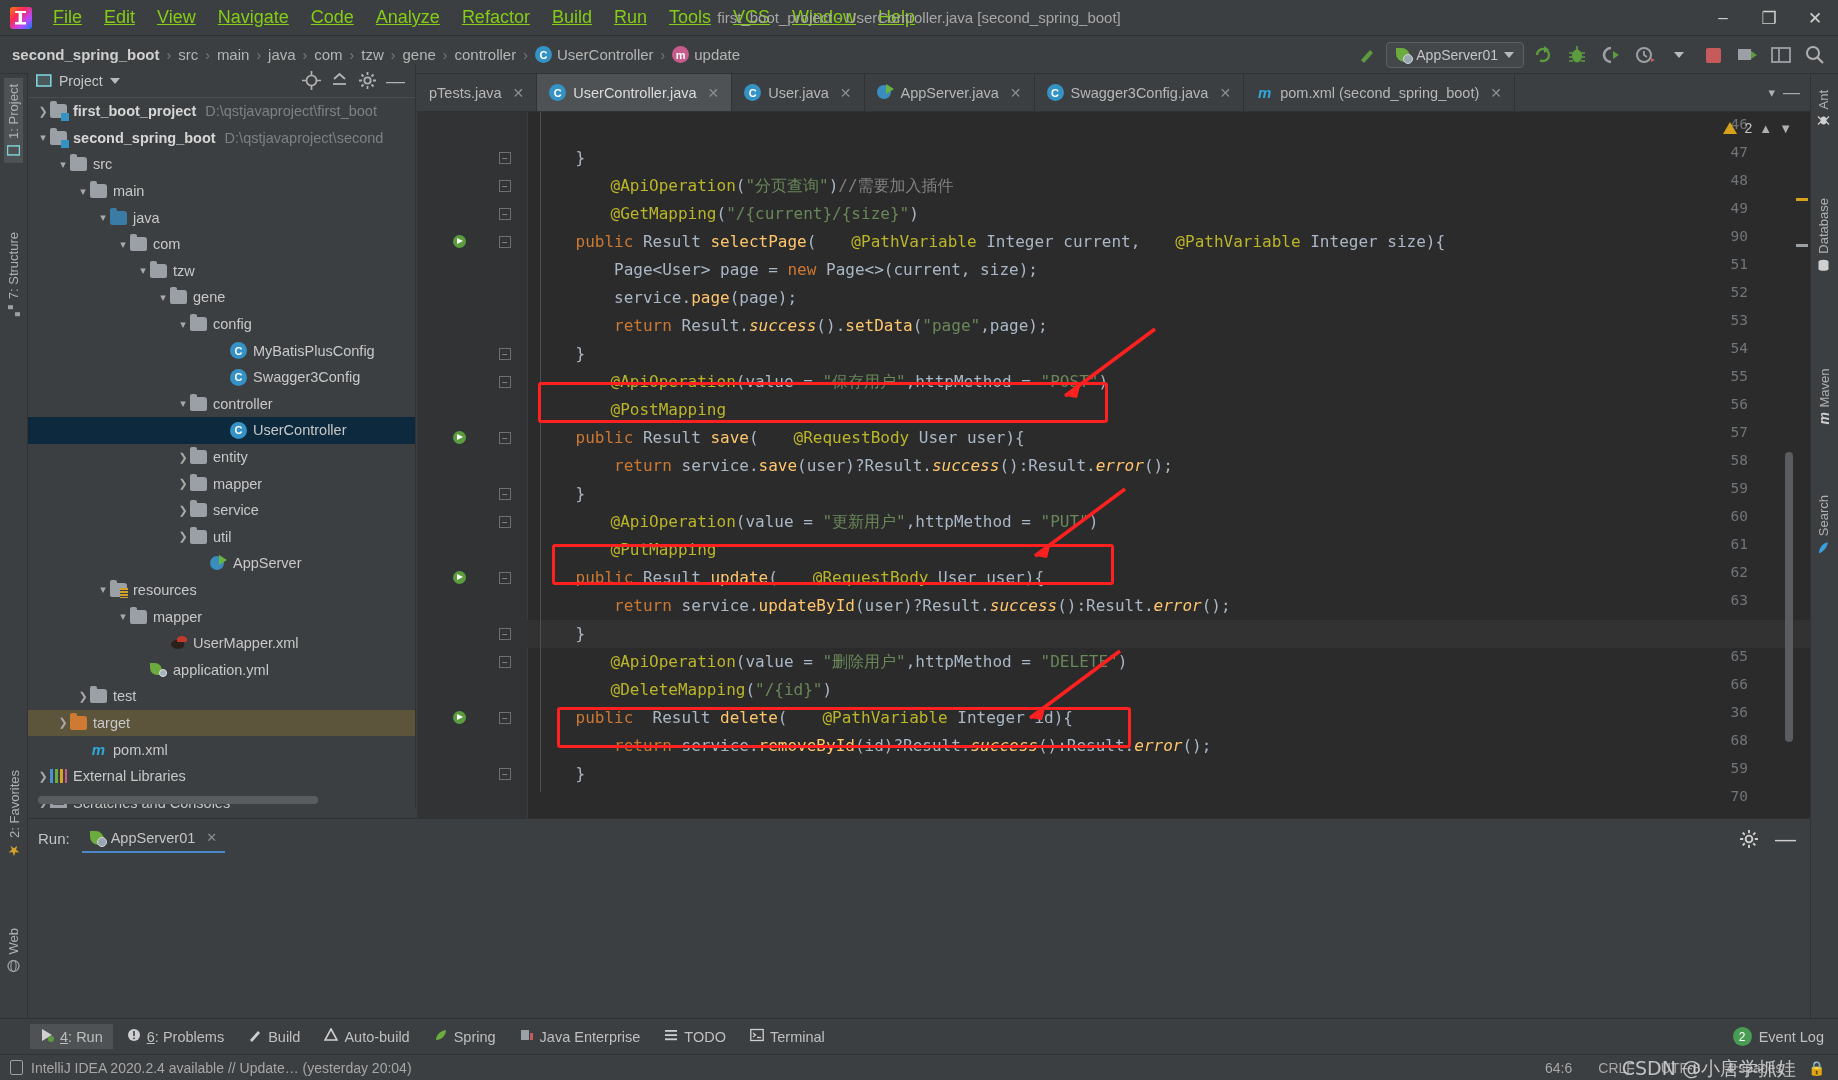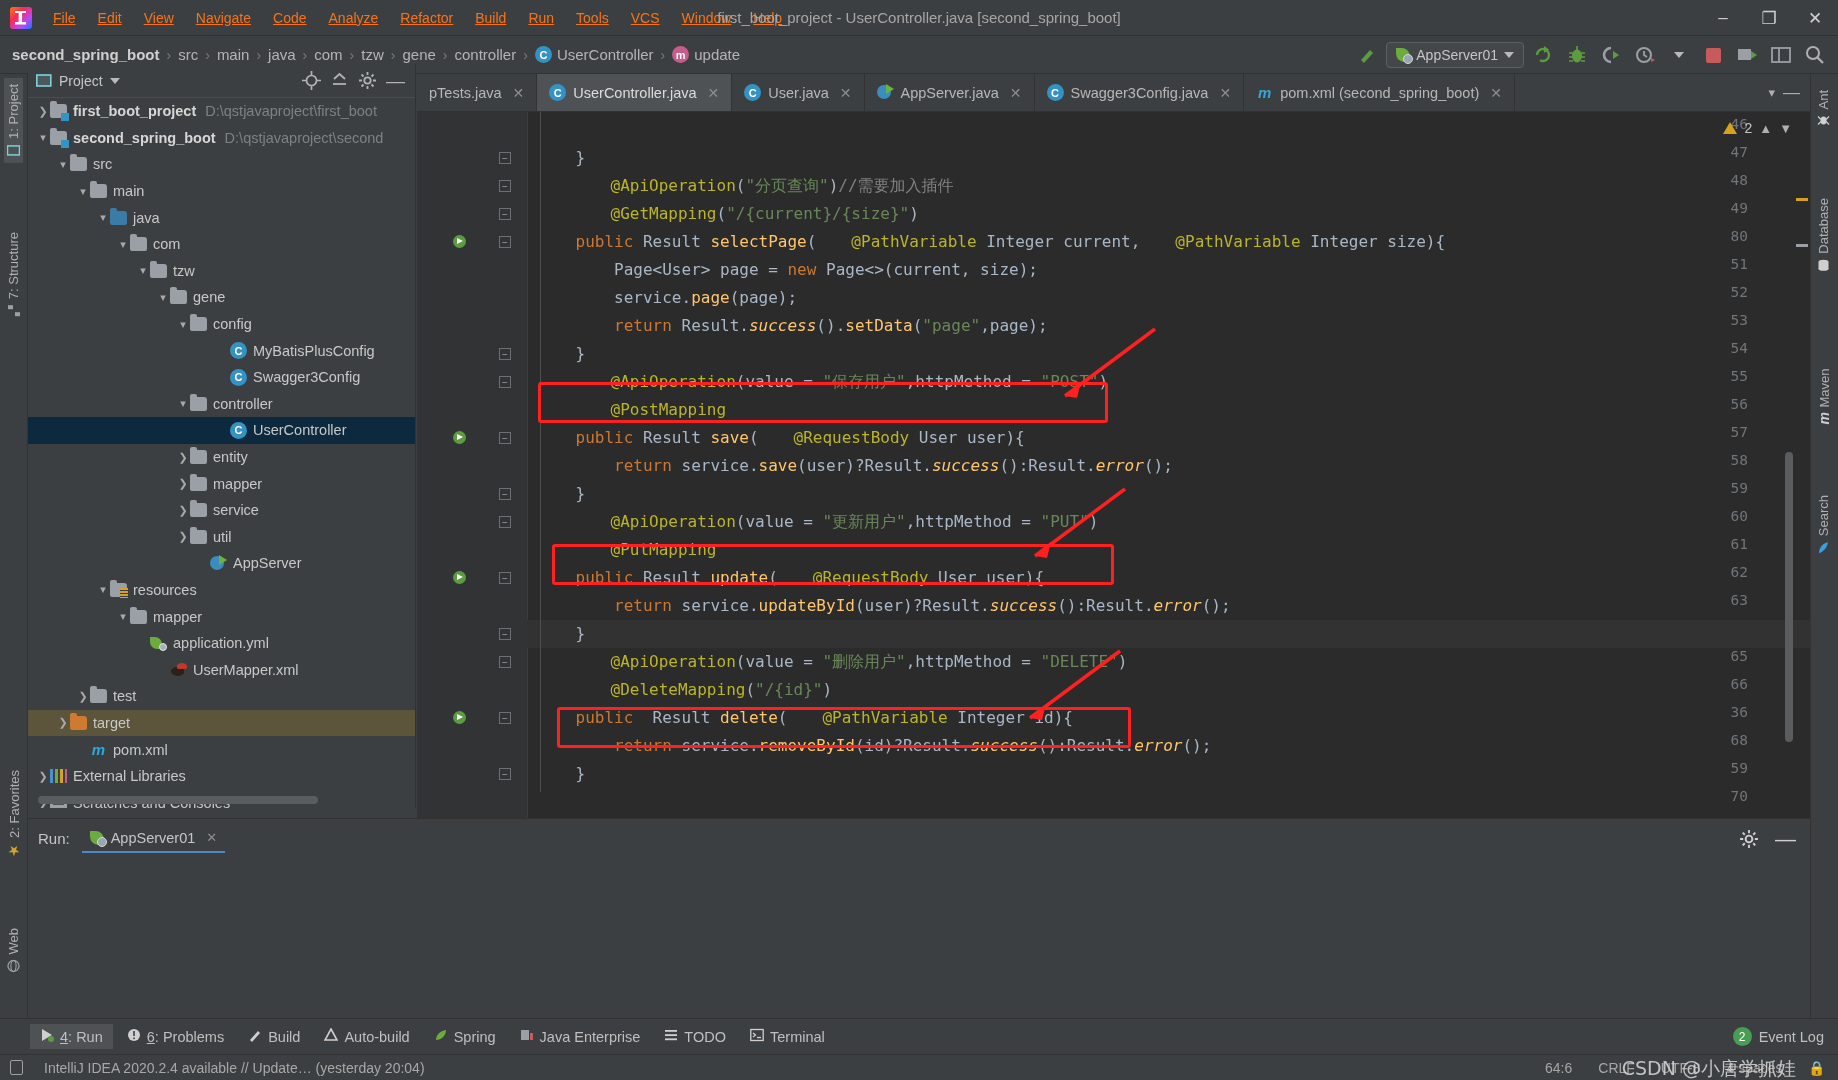--- a/index.html
+++ b/index.html
@@ -21,21 +21,21 @@
   .ij-logo{
     width:22px;height:22px;margin-left:10px;margin-right:10px;
     border-radius:3px; position:relative;
     background:linear-gradient(135deg,#f97a12 0%,#fe2857 35%,#b74aff 70%,#087cfa 100%);
   }
   .ij-logo::after{
     content:""; position:absolute; left:5px; top:4px; width:11px; height:14px;
     background:#fff; clip-path:polygon(0 0,100% 0,100% 18%,64% 18%,64% 82%,100% 82%,100% 100%,0 100%,0 82%,33% 82%,33% 18%,0 18%);
   }
   .menu-item{
-    font-size:14px; color:#f97316; padding:2px 11px; cursor:default; white-space:nowrap;
+    font-size:18px; color:#84cc16; padding:2px 11px; cursor:default; white-space:nowrap;
   }
   .menu-item u{ text-decoration:underline; }
   .win-title{
     position:absolute; left:50%; transform:translateX(-50%);
     font-size:15px; color:#a6a6a6; white-space:nowrap;
   }
   .win-btns{ position:absolute; right:0; top:0; height:36px; display:flex; align-items:center;}
   .win-btn{ width:46px;height:36px; display:flex;align-items:center;justify-content:center;
     color:#cfcfcf; font-size:17px; }
 
@@ -212,21 +212,21 @@
   }
   .btb.sel{ background:#4e5254; }
   .btb u{text-decoration:underline;}
   .evlog{margin-left:auto;display:flex;align-items:center;gap:7px;padding-right:14px;font-size:14.5px;color:#bfbfbf;}
   .badge2{width:19px;height:19px;border-radius:50%;background:#499c54;color:#fff;font-size:12px;
     display:flex;align-items:center;justify-content:center;}
 
   
   .statusbar{
     position:absolute;left:0;top:1054px;width:1838px;height:26px;background:#3c3f41;
-    display:flex;align-items:center;padding-left:10px;gap:21px;font-size:14px;color:#a7a7a7;
+    display:flex;align-items:center;padding-left:10px;gap:8px;font-size:14px;color:#a7a7a7;
     border-top:1px solid #323232;
   }
   .status-right{margin-left:auto;display:flex;align-items:center;gap:26px;padding-right:12px;}
   .wm{
     position:absolute; right:42px; top:1056px; font-size:19px; color:#d9d9d9; opacity:.85;
     font-family:"DejaVu Sans", sans-serif; white-space:nowrap;
   }
   .sbicon{width:13px;height:15px;border:1.5px solid #a0a0a0;border-radius:2px;display:inline-block;}
 
   
@@ -563,35 +563,35 @@
           </span>
           <span class="rlabel">resources</span>
         </div>
         <div class="row" style="padding-left: 88px;">
           <span class="arrow">▾</span>
           <span class="ficon">
             <span class="fold" style="position:absolute;inset:0;"></span>
           </span>
           <span class="rlabel">mapper</span>
         </div>
+        <div class="row" style="padding-left: 128px;">
+          <span class="arrow"></span>
+          <span class="birdicon">
+            <span class="b"></span>
+            <span class="h"></span>
+          </span>
+          <span class="rlabel">UserMapper.xml</span>
+        </div>
         <div class="row" style="padding-left: 108px;">
           <span class="arrow"></span>
           <span class="springicon">
             <span class="lf"></span>
             <span class="gr"></span>
           </span>
           <span class="rlabel">application.yml</span>
-        </div>
-        <div class="row" style="padding-left: 128px;">
-          <span class="arrow"></span>
-          <span class="birdicon">
-            <span class="b"></span>
-            <span class="h"></span>
-          </span>
-          <span class="rlabel">UserMapper.xml</span>
         </div>
         <div class="row" style="padding-left: 48px;">
           <span class="arrow">❯</span>
           <span class="ficon">
             <span class="fold" style="position:absolute;inset:0;"></span>
           </span>
           <span class="rlabel">test</span>
         </div>
         <div class="row hl" style="padding-left: 28px;">
           <span class="arrow">❯</span>
@@ -664,21 +664,21 @@
       <div class="gutter"></div>
       <div class="vline"></div>
       <div id="gutter-content">
           <div class="lnum" style="top: 4px;">46</div>
           <div class="lnum" style="top: 32px;">47</div>
           <div class="fold-mark" style="top: 40px;">−</div>
           <div class="lnum" style="top: 60px;">48</div>
           <div class="fold-mark" style="top: 68px;">−</div>
           <div class="lnum" style="top: 88px;">49</div>
           <div class="fold-mark" style="top: 96px;">−</div>
-          <div class="lnum" style="top: 116px;">80</div>
+          <div class="lnum" style="top: 116px;">90</div>
           <div class="fold-mark" style="top: 124px;">−</div>
           <div class="grun" style="top: 123px;">
             <span class="l"></span>
             <span class="t"></span>
           </div>
           <div class="lnum" style="top: 144px;">51</div>
           <div class="lnum" style="top: 172px;">52</div>
           <div class="lnum" style="top: 200px;">53</div>
           <div class="lnum" style="top: 228px;">54</div>
           <div class="fold-mark" style="top: 236px;">−</div>

